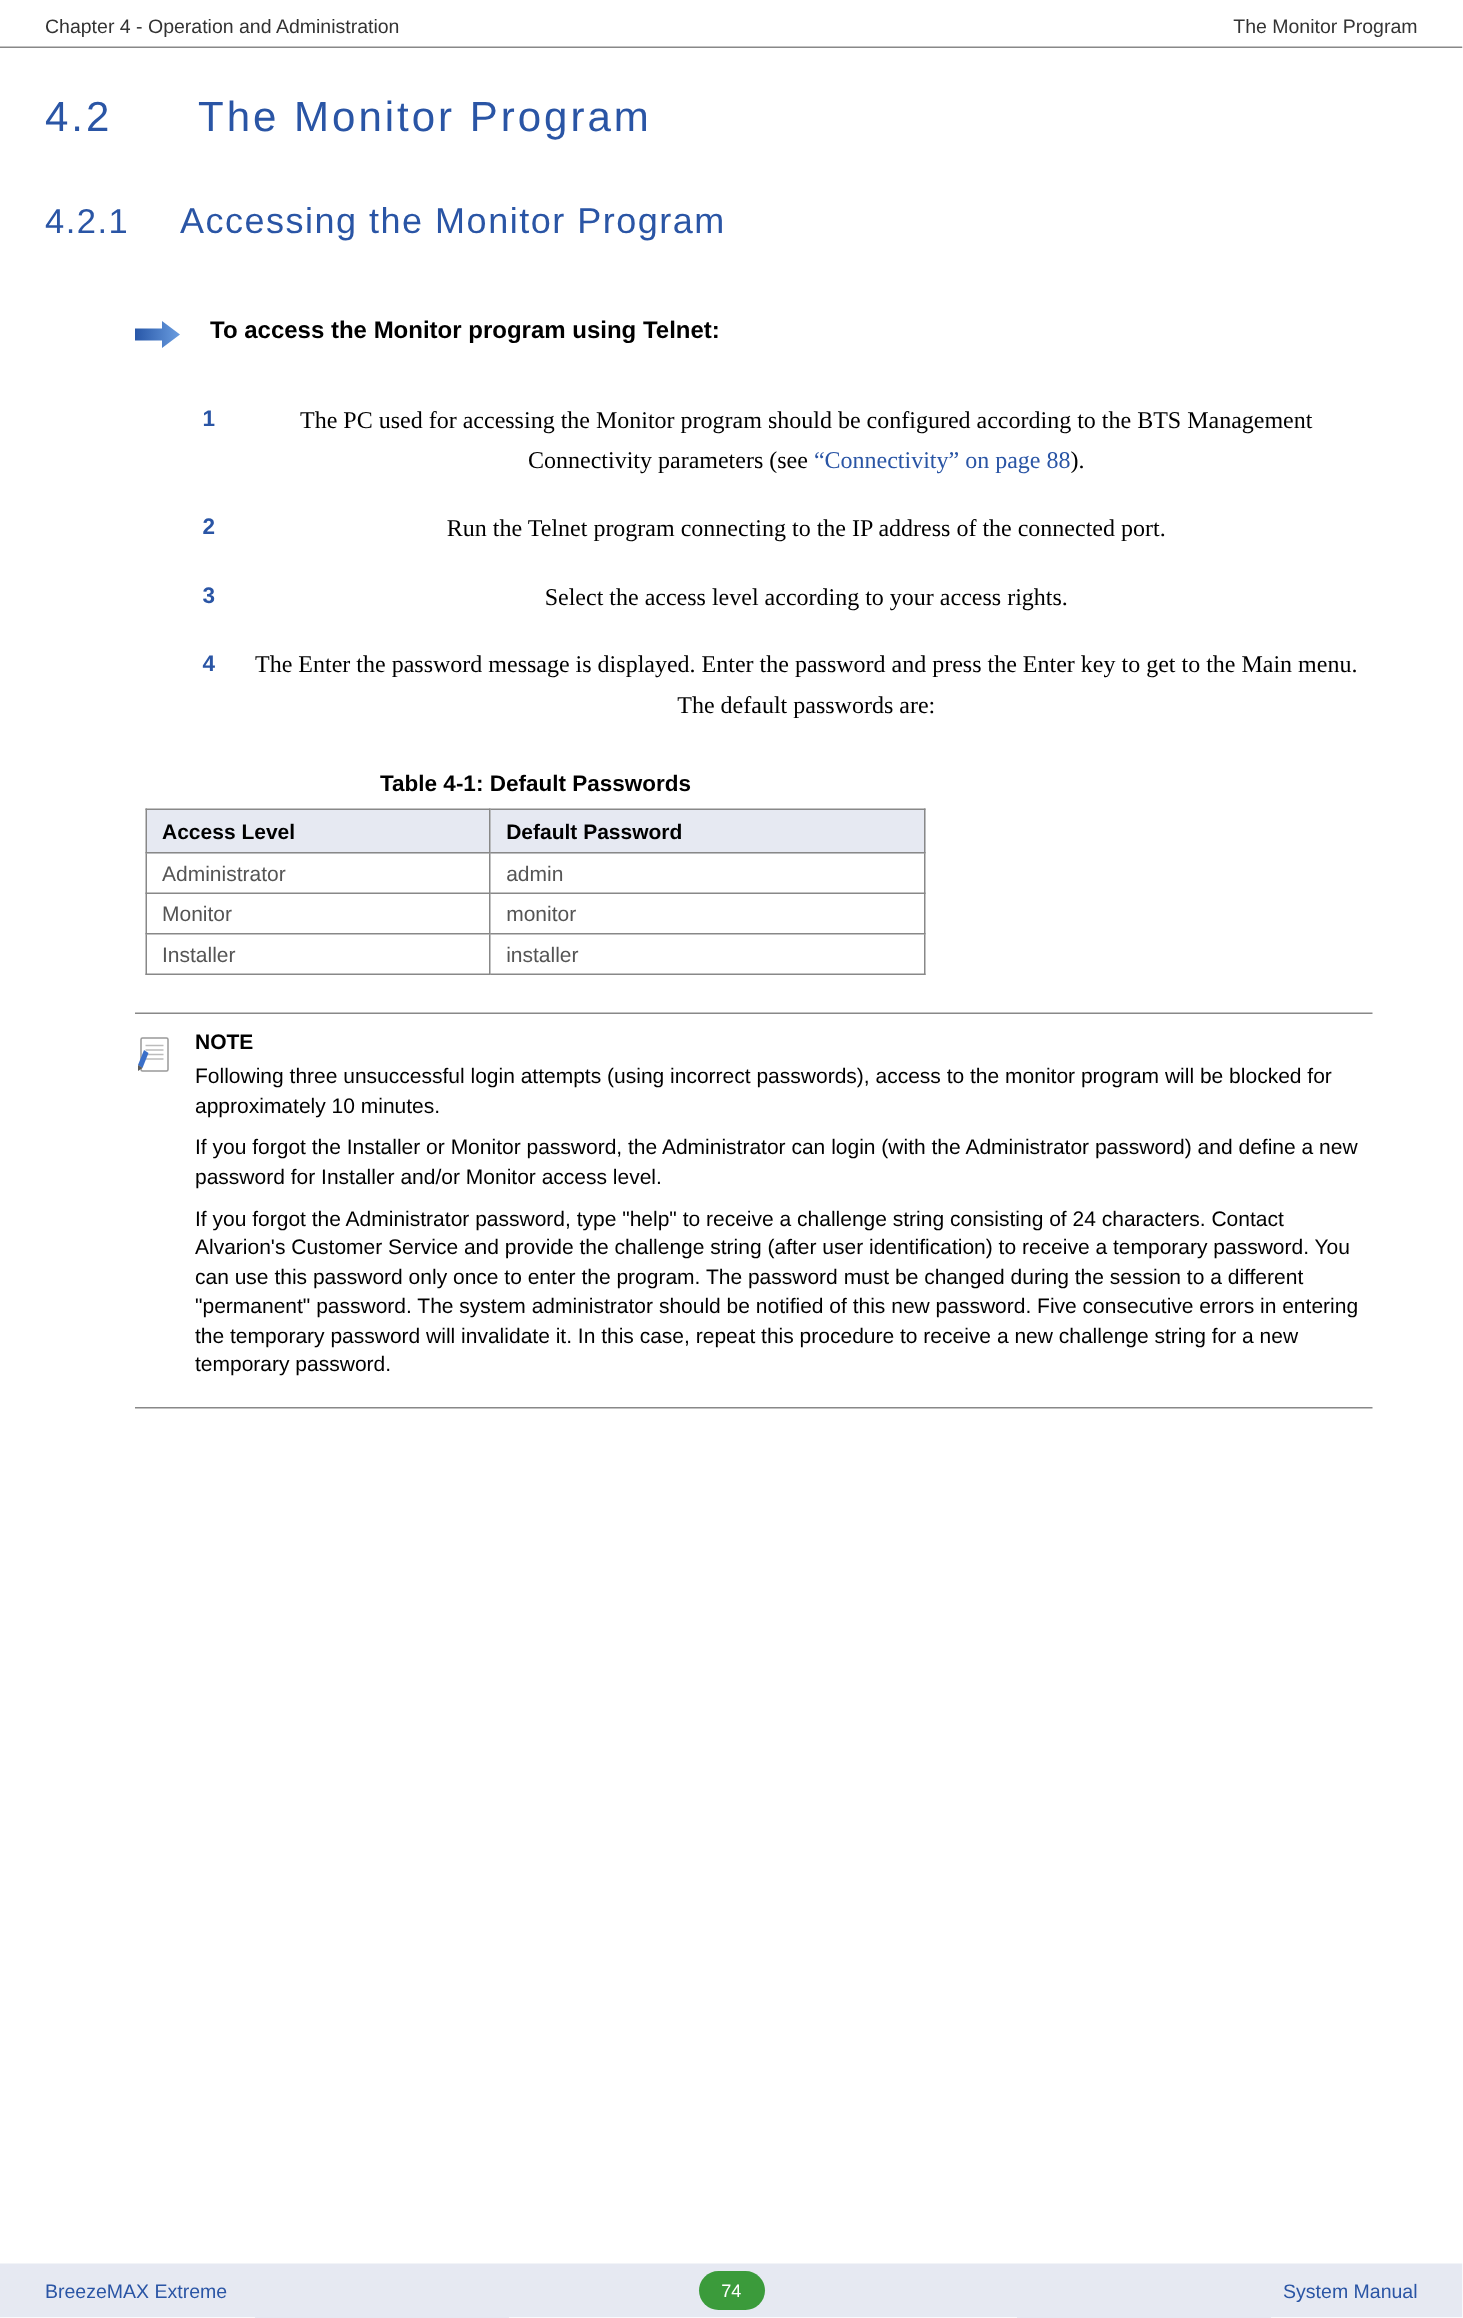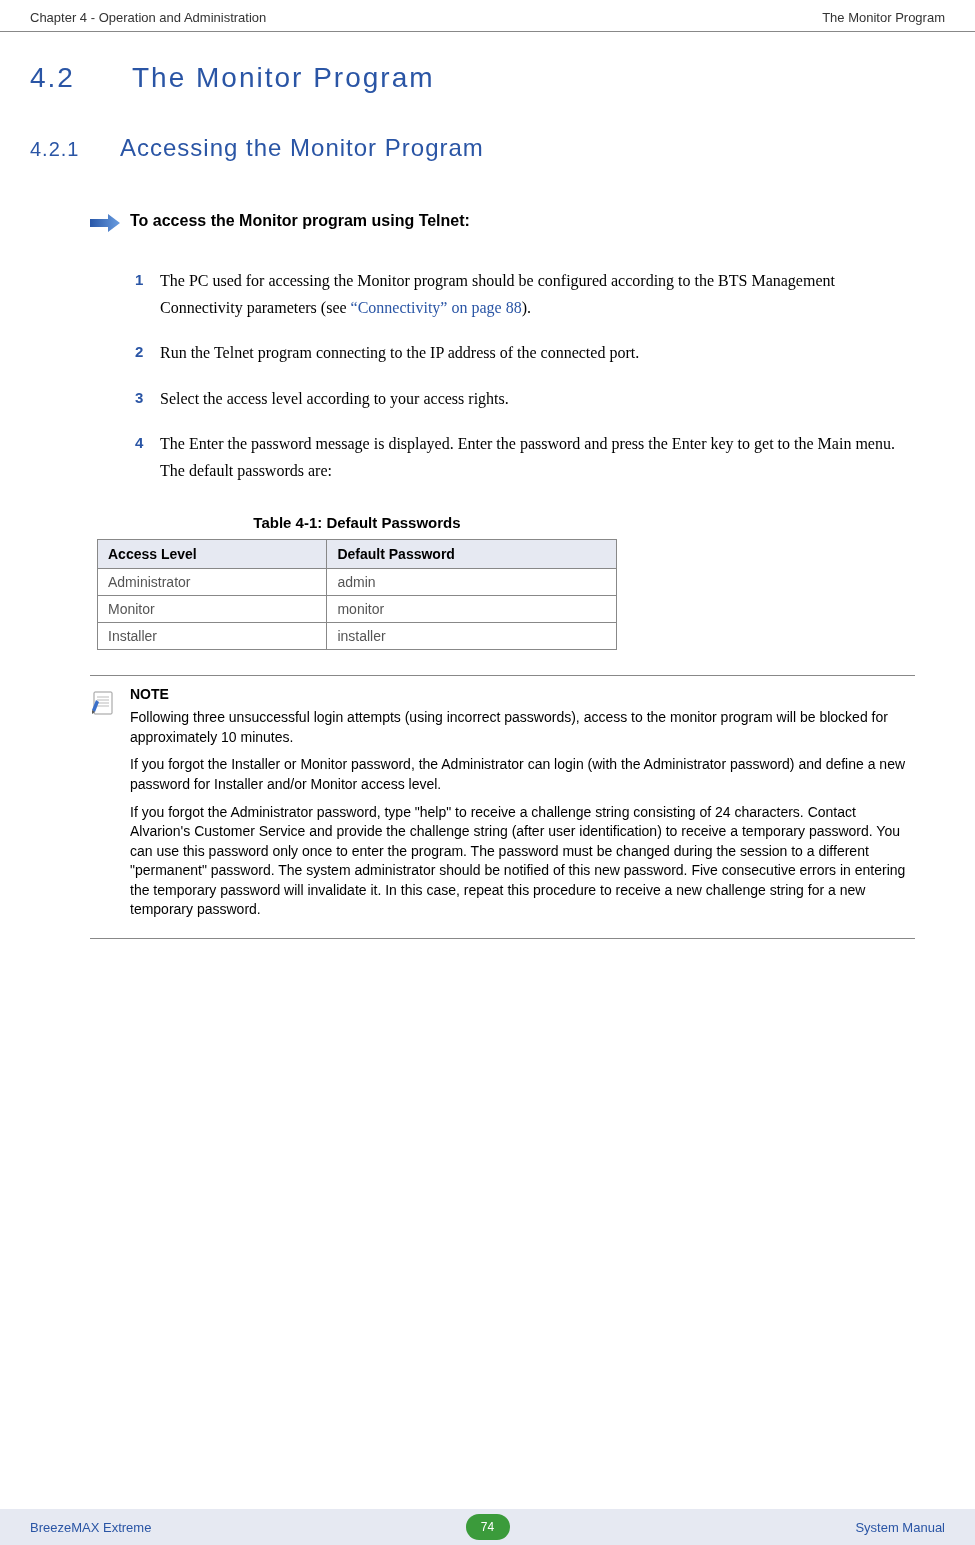--- a/index.html
+++ b/index.html
@@ -48,36 +48,37 @@
       letter-spacing: 2px;
     }
     .subsection-title {
       display: flex;
       align-items: baseline;
       margin-bottom: 50px;
     }
     .subsection-number {
       color: #2a55a5;
       font-family: Verdana, Geneva, sans-serif;
-      font-size: 20px;
+      font-size: 23px;
       letter-spacing: 1px;
       width: 90px;
       flex-shrink: 0;
     }
     .subsection-text {
       color: #2a55a5;
       font-family: Verdana, Geneva, sans-serif;
       font-size: 24px;
       letter-spacing: 1px;
     }
     .procedure-intro {
       display: flex;
       align-items: flex-start;
       margin-bottom: 35px;
       margin-left: 60px;
+      gap: 10px;
     }
     .arrow-icon {
       width: 30px;
       height: 18px;
       flex-shrink: 0;
       margin-right: 10px;
       margin-top: 2px;
     }
     .arrow-svg {
       width: 100%;
@@ -101,20 +102,21 @@
     .list-number {
       color: #2a55a5;
       font-family: Arial, Helvetica, sans-serif;
       font-weight: bold;
       width: 25px;
       flex-shrink: 0;
       font-size: 15px;
     }
     .list-text {
       flex: 1;
+      text-align: center;
     }
     .link-text {
       color: #2a55a5;
     }
     .table-wrapper {
       margin-top: 30px;
       margin-left: 67px;
     }
     .table-caption {
       font-family: Arial, Helvetica, sans-serif;

